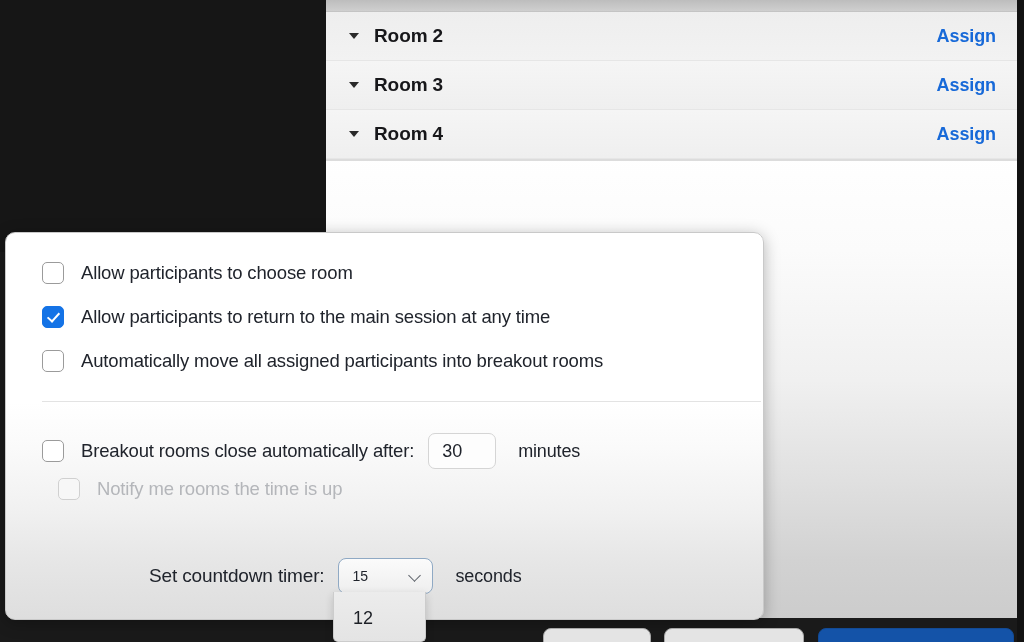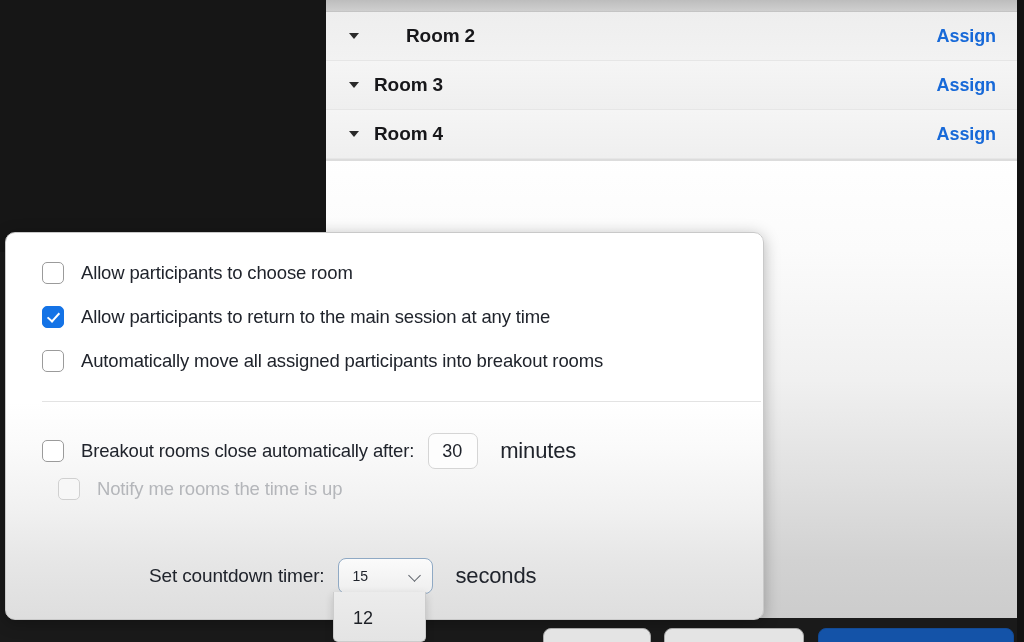--- a/index.html
+++ b/index.html
@@ -71,21 +71,20 @@
   .room-row {
     position: relative;
     height: 48px;
     display: flex;
     align-items: center;
     border-bottom: 1px solid #e6e6e6;
     background: linear-gradient(to bottom, #f5f5f5, #efefef);
   }
   .room-row:first-child {
     background: linear-gradient(to bottom, #eeeeee, #f2f2f2);
-    gap: 32px;
   }
   .room-caret {
     margin-left: 22px;
     width: 12px;
     display: flex;
     align-items: center;
     justify-content: center;
   }
   .caret-tri {
     width: 0; height: 0;
@@ -213,36 +212,36 @@
     position: absolute;
     left: 36px;
     top: 168px;
     width: 719px;
     height: 1px;
     background: #e3e3e3;
   }
 
   
   .num-input {
-    width: 50px;
+    width: 68px;
     height: 36px;
     border-radius: 7px;
     border: 1px solid #d5d5d5;
     background: #fdfdfd;
     display: flex;
     align-items: center;
     padding-left: 13px;
     box-sizing: border-box;
     font-size: 18px;
     color: #20242c;
     margin-left: 14px;
   }
   .unit-label {
     margin-left: 22px;
-    font-size: 22px;
+    font-size: 18px;
     color: #20242c;
     letter-spacing: -0.15px;
   }
 
   
   .sel-label {
     font-size: 19px;
     color: #20242c;
     letter-spacing: -0.15px;
     margin-left: 44px;

